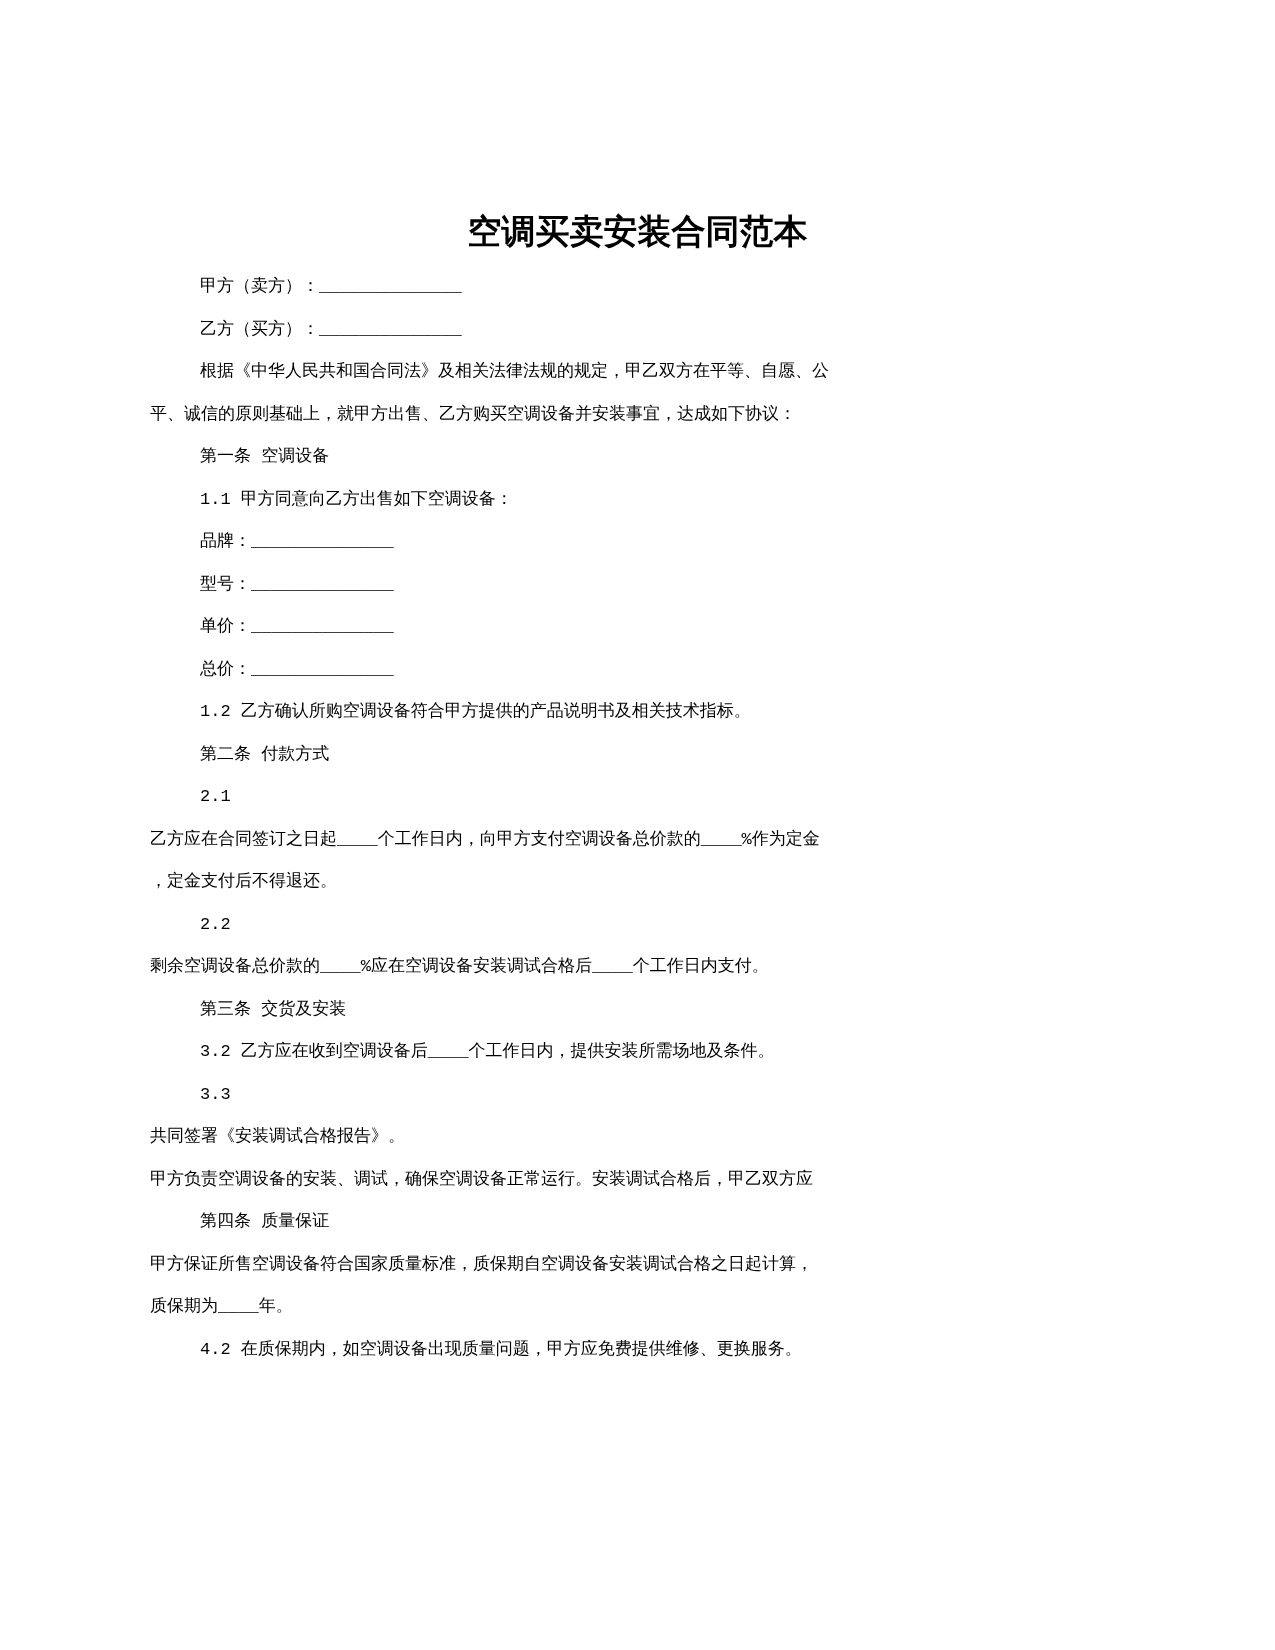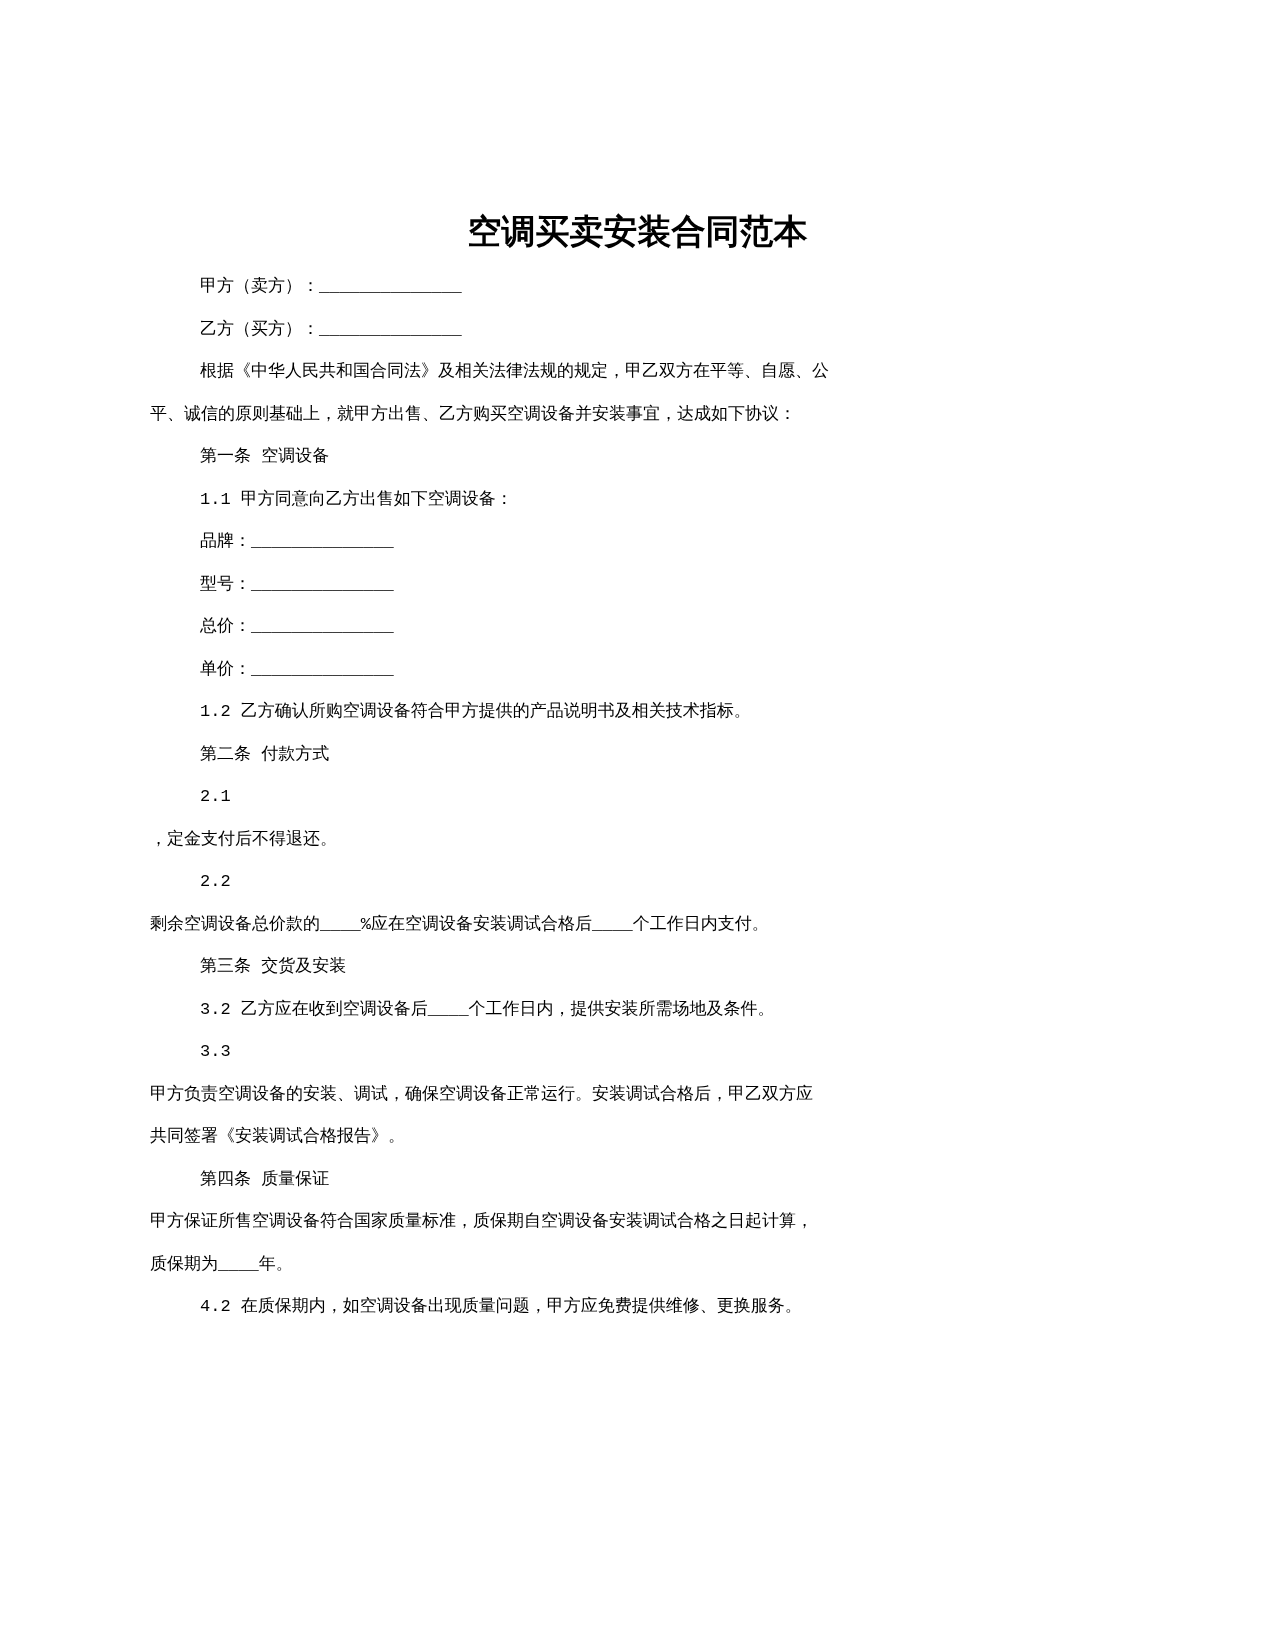--- a/index.html
+++ b/index.html
@@ -55,32 +55,33 @@
     <h1 class="doc-title">空调买卖安装合同范本</h1>
     <div class="doc-body">
         <div class="line indent">甲方（卖方）：______________</div>
         <div class="line indent">乙方（买方）：______________</div>
         <div class="line indent">根据《中华人民共和国合同法》及相关法律法规的规定，甲乙双方在平等、自愿、公</div>
         <div class="line">平、诚信的原则基础上，就甲方出售、乙方购买空调设备并安装事宜，达成如下协议：</div>
         <div class="line indent">第一条 空调设备</div>
         <div class="line indent">1.1 甲方同意向乙方出售如下空调设备：</div>
         <div class="line indent">品牌：______________</div>
         <div class="line indent">型号：______________</div>
+        <div class="line indent">单价：______________</div>
         <div class="line indent">总价：______________</div>
-        <div class="line indent">单价：______________</div>
         <div class="line indent">1.2 乙方确认所购空调设备符合甲方提供的产品说明书及相关技术指标。</div>
         <div class="line indent">第二条 付款方式</div>
         <div class="line indent">2.1</div>
+        <div class="line">乙方应在合同签订之日起____个工作日内，向甲方支付空调设备总价款的____%作为定金</div>
         <div class="line">，定金支付后不得退还。</div>
         <div class="line indent">2.2</div>
         <div class="line">剩余空调设备总价款的____%应在空调设备安装调试合格后____个工作日内支付。</div>
         <div class="line indent">第三条 交货及安装</div>
         <div class="line indent">3.2 乙方应在收到空调设备后____个工作日内，提供安装所需场地及条件。</div>
         <div class="line indent">3.3</div>
+        <div class="line">共同签署《安装调试合格报告》。</div>
         <div class="line">甲方负责空调设备的安装、调试，确保空调设备正常运行。安装调试合格后，甲乙双方应</div>
-        <div class="line">共同签署《安装调试合格报告》。</div>
         <div class="line indent">第四条 质量保证</div>
         <div class="line">甲方保证所售空调设备符合国家质量标准，质保期自空调设备安装调试合格之日起计算，</div>
         <div class="line">质保期为____年。</div>
         <div class="line indent">4.2 在质保期内，如空调设备出现质量问题，甲方应免费提供维修、更换服务。</div>
       </div>
   </div>
 </div>
 
 </body></html>

